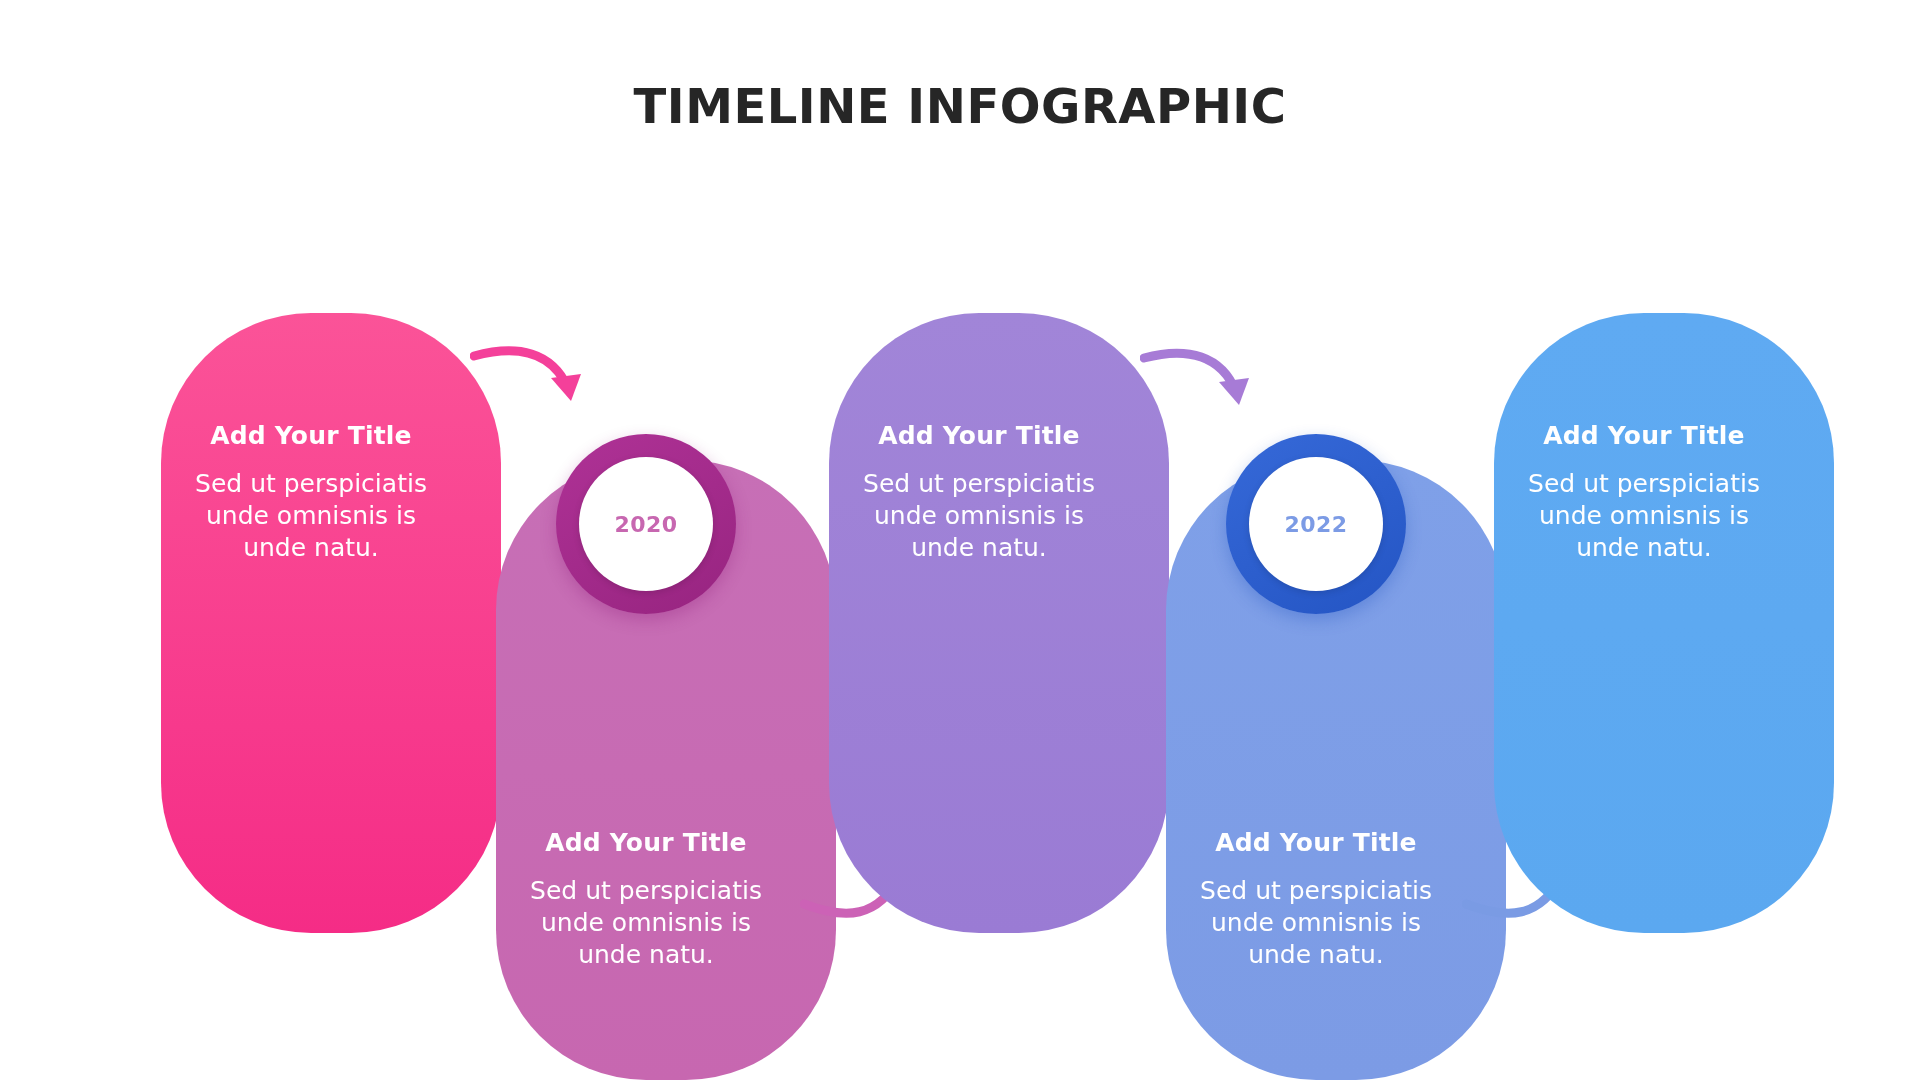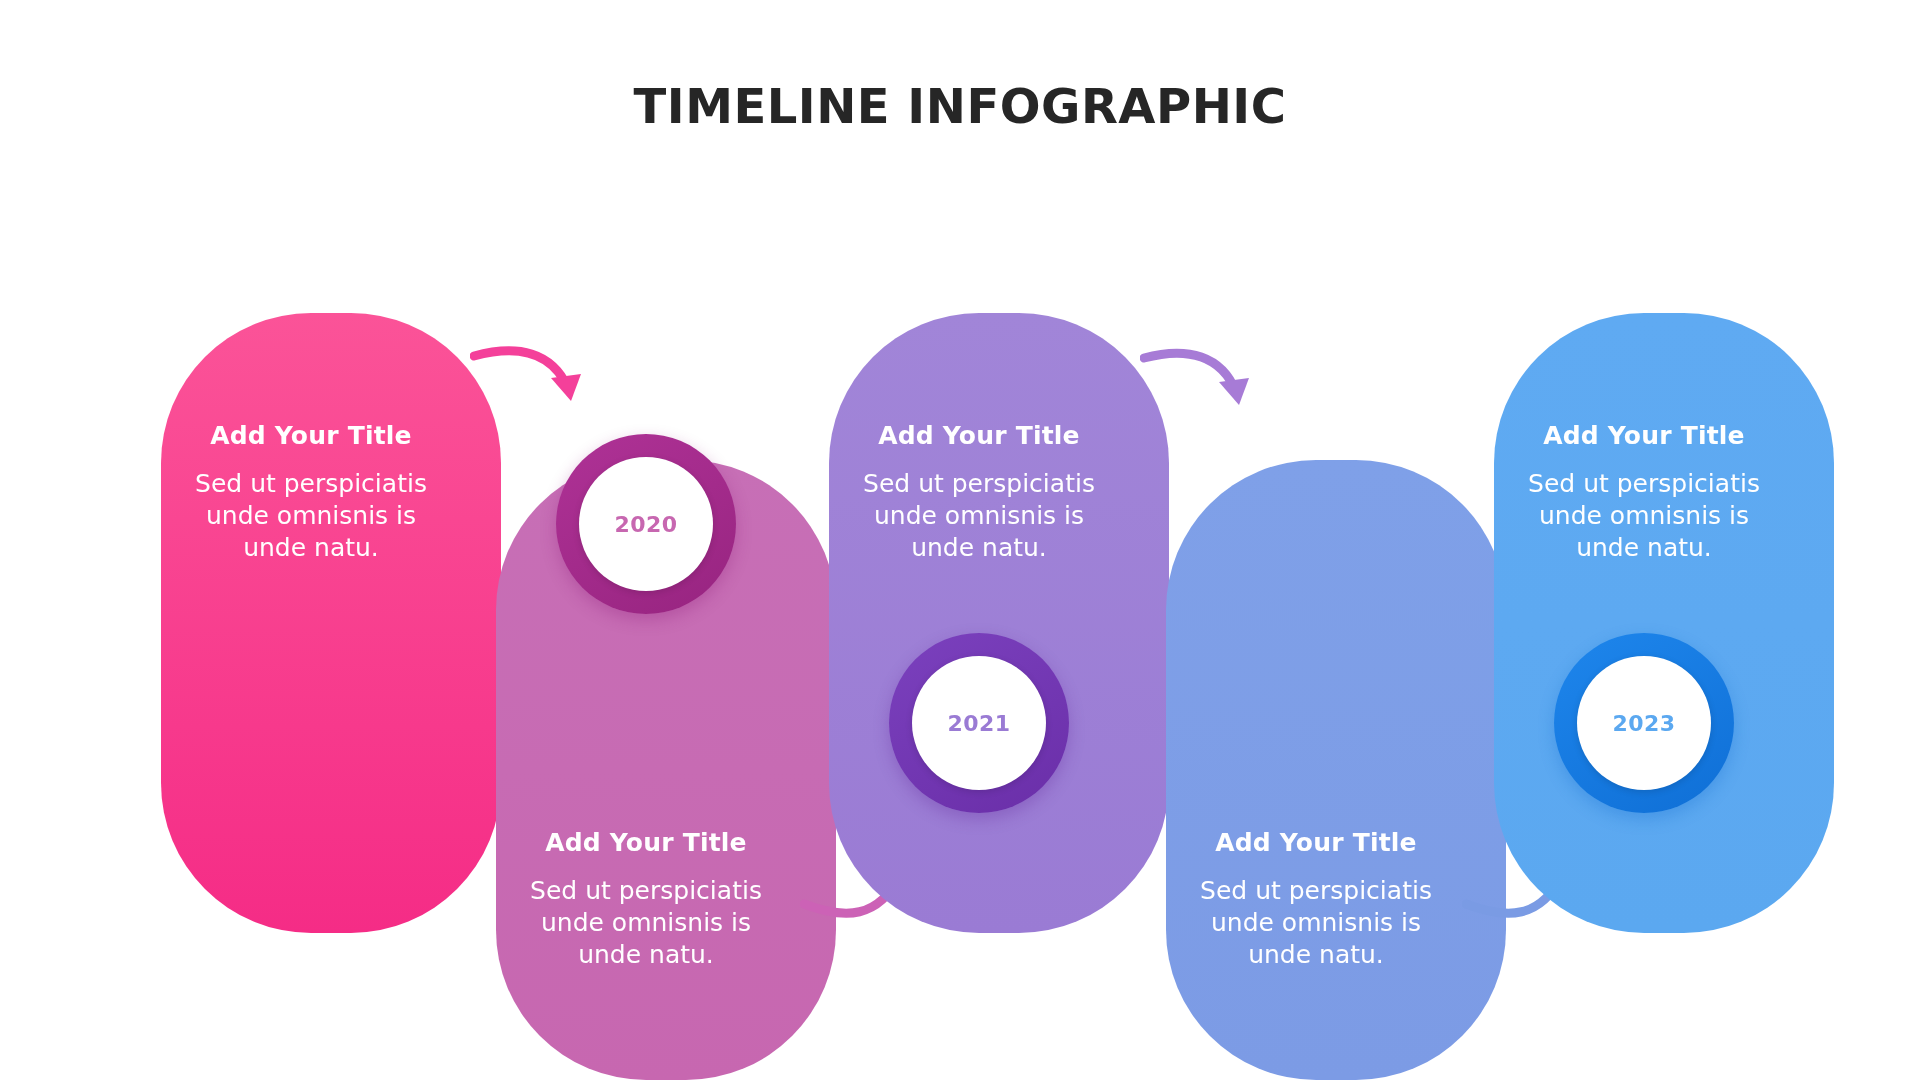--- a/index.html
+++ b/index.html
@@ -139,48 +139,43 @@
     <path d="M4 44 C 46 60, 78 58, 100 16" stroke="#CC62B6" stroke-width="9" fill="none" stroke-linecap="round"></path>
     <path d="M83 26 L104 4 L112 32 Z" fill="#CC62B6"></path>
   </svg>
 
   <div class="card up" style="left:829px; top:313px; background:linear-gradient(180deg,#A185D8 0%,#9A7BD4 100%);">
     <div class="card-text">
       <p class="card-title">Add Your Title</p>
       <p class="card-desc">Sed ut perspiciatis unde omnisnis is unde natu.</p>
     </div>
   </div>
-  <div class="badge" style="left:889px; top:633px; background:linear-gradient(150deg,#7B41BE 0%,#6A2EA8 100%); box-shadow:0 6px 16px rgba(95,35,150,0.30);">
-    <div class="badge-inner">
-      <span class="badge-year" style="color:#9A7BD4;">2021</span>
-    </div>
-  </div>
 
   <svg class="arrow" style="left:1140px; top:336px;" width="140" height="100" viewBox="0 0 140 100">
     <path d="M4 22 C 48 10, 82 20, 96 56" stroke="#A77BD6" stroke-width="9" fill="none" stroke-linecap="round"></path>
     <path d="M79 46 L99 69 L109 42 Z" fill="#A77BD6"></path>
   </svg>
 
   <div class="card down" style="left:1166px; top:460px; background:linear-gradient(180deg,#7FA0E8 0%,#7C9BE5 100%);">
     <div class="card-text">
       <p class="card-title">Add Your Title</p>
       <p class="card-desc">Sed ut perspiciatis unde omnisnis is unde natu.</p>
+    </div>
+  </div>
+  <div class="badge" style="left:1226px; top:434px; background:linear-gradient(150deg,#3669D8 0%,#2455C4 100%); box-shadow:0 6px 16px rgba(30,80,190,0.30);">
+    <div class="badge-inner">
+      <span class="badge-year" style="color:#7C9BE5;">2022</span>
     </div>
   </div>
 
   <svg class="arrow" style="left:1462px; top:862px;" width="140" height="100" viewBox="0 0 140 100">
     <path d="M4 42 C 46 58, 78 56, 100 14" stroke="#7A9BE4" stroke-width="9" fill="none" stroke-linecap="round"></path>
     <path d="M83 24 L104 2 L112 30 Z" fill="#7A9BE4"></path>
   </svg>
 
   <div class="card up" style="left:1494px; top:313px; background:linear-gradient(180deg,#5FAAF2 0%,#5BA8F0 100%);">
     <div class="card-text">
       <p class="card-title">Add Your Title</p>
       <p class="card-desc">Sed ut perspiciatis unde omnisnis is unde natu.</p>
     </div>
   </div>
-  <div class="badge" style="left:1554px; top:633px; background:linear-gradient(150deg,#1E86EC 0%,#0F6FD6 100%); box-shadow:0 6px 16px rgba(15,105,205,0.30);">
-    <div class="badge-inner">
-      <span class="badge-year" style="color:#5BA8F0;">2023</span>
-    </div>
-  </div>
 
 </div>
 
 </body></html>

